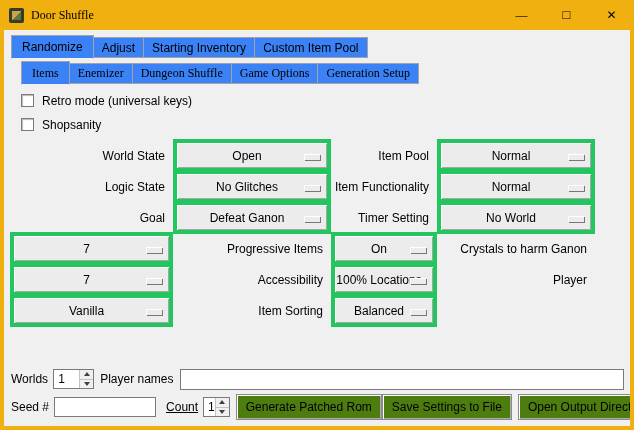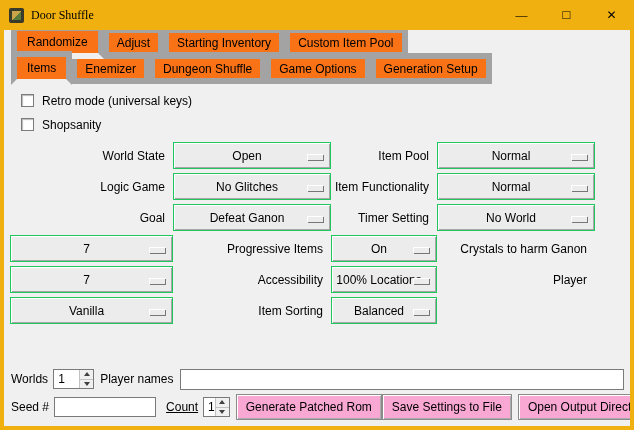--- a/index.html
+++ b/index.html
@@ -20,35 +20,35 @@
   .win-btn { width:45px; height:100%; display:flex; align-items:center; justify-content:center;
     font-size:12px; cursor:default; }
   .win-btn.max { font-size:13px; }
 
   
   .content { position:absolute; left:4px; right:4px; top:30px; bottom:4px; background:#f0f0f0; overflow:hidden; }
 
   
   .tabstrip { display:flex; align-items:flex-end; height:23px; position:relative; }
   .tabstrip.outer { margin-top:5px; padding-left:7px; }
-  .tabstrip.inner { margin-top:3px; padding-left:7px; }
-  .tab { display:flex; align-items:center; height:19px; padding:0 8px; background:#f97316;
-    border:6px solid #a3a3a3; margin-right:-1px; position:relative; white-space:nowrap; }
+  .tabstrip.inner { margin-top:3px; padding-left:17px;font-family:Liberation Serif, serif; }
+  .tab { display:flex; align-items:center; height:19px; padding:0 8px; background:#3b82f6;
+    border:1px solid #a3a3a3; margin-right:-1px; position:relative; white-space:nowrap; }
   .tab.active { height:22px; padding:0 10px; z-index:2; border-bottom-color:#f0f0f0; margin-bottom:-1px; }
 
   
   .check-row { display:flex; align-items:center; margin:9px 0 0 17px; height:15px; }
   .checkbox { width:11px; height:11px; background:#fff; border:1px solid #7b7b7b;
     box-shadow: inset 1px 1px 1px #b9b9b9; margin-right:8px; flex:0 0 auto; }
 
   
   .form { display:grid; grid-template-columns:163px 158px 106px 158px; grid-auto-rows:31px;
     align-items:center; margin:8px 0 0 6px; }
   .flabel { text-align:right; padding-right:8px; white-space:nowrap; }
-  .dropdown { position:relative; height:25px; background:#ececec; border:1px solid #22c55e;
+  .dropdown { position:relative; height:25px; background:#ececec; border:4px solid #22c55e;
     box-shadow: inset 1px 1px 0 #ffffff, inset -1px -1px 0 #a6a6a6;
     display:flex; align-items:center; justify-content:center; cursor:default; }
   .dd-value { padding-right:10px; }
   .dd-indicator { position:absolute; right:7px; top:11px; width:16px; height:6px; background:#ececec;
     box-shadow: inset 1px 1px 0 #ffffff, 1px 1px 0 #777777; }
 
   
   .bottom { position:absolute; left:0; right:0; bottom:0; padding:0 6px 6px 7px; background:#f0f0f0; }
   .brow { display:flex; align-items:center; }
   .brow1 { height:22px; margin-bottom:4px; }
@@ -61,21 +61,21 @@
   .spin { display:flex; border:1px solid #7a7a7a; background:#fff; height:20px; width:41px;
     box-sizing:border-box; margin-left:5px; }
   .spin-value { flex:1; display:flex; align-items:center; padding-left:4px; }
   .spin-arrows { width:13px; display:flex; flex-direction:column; border-left:1px solid #c2c2c2; }
   .spin-btn { flex:1; background:#f0f0f0; display:flex; align-items:center; justify-content:center; }
   .spin-btn + .spin-btn { border-top:1px solid #c2c2c2; }
   .tri-up { width:0; height:0; border-left:3px solid transparent; border-right:3px solid transparent;
     border-bottom:4px solid #404040; }
   .tri-down { width:0; height:0; border-left:3px solid transparent; border-right:3px solid transparent;
     border-top:4px solid #404040; }
-  .btn { height:26px; padding:0 9px; background:#f9a8d4; border:1px solid #8b8b8b;
+  .btn { height:26px; padding:0 9px; background:#4d7c0f; border:1px solid #8b8b8b;
     box-shadow: inset 1px 1px 0 #ffffff, inset -1px -1px 0 #ababab;
     display:flex; align-items:center; justify-content:center; white-space:nowrap; cursor:default;
     box-sizing:border-box; }
   .gap6 { margin-left:6px; }
   .gap10 { margin-left:10px;text-decoration:underline; }
   .spacer { flex:1; }
 </style>
 </head>
 <body>
 
@@ -147,21 +147,21 @@
       <div class="dropdown">
         <span class="dd-value">Open</span>
         <span class="dd-indicator"></span>
       </div>
       <div class="flabel">Item Pool</div>
       <div class="dropdown">
         <span class="dd-value">Normal</span>
         <span class="dd-indicator"></span>
       </div>
 
-      <div class="flabel">Logic Game</div>
+      <div class="flabel">Logic State</div>
       <div class="dropdown">
         <span class="dd-value">No Glitches</span>
         <span class="dd-indicator"></span>
       </div>
       <div class="flabel">Item Functionality</div>
       <div class="dropdown">
         <span class="dd-value">Normal</span>
         <span class="dd-indicator"></span>
       </div>
 

